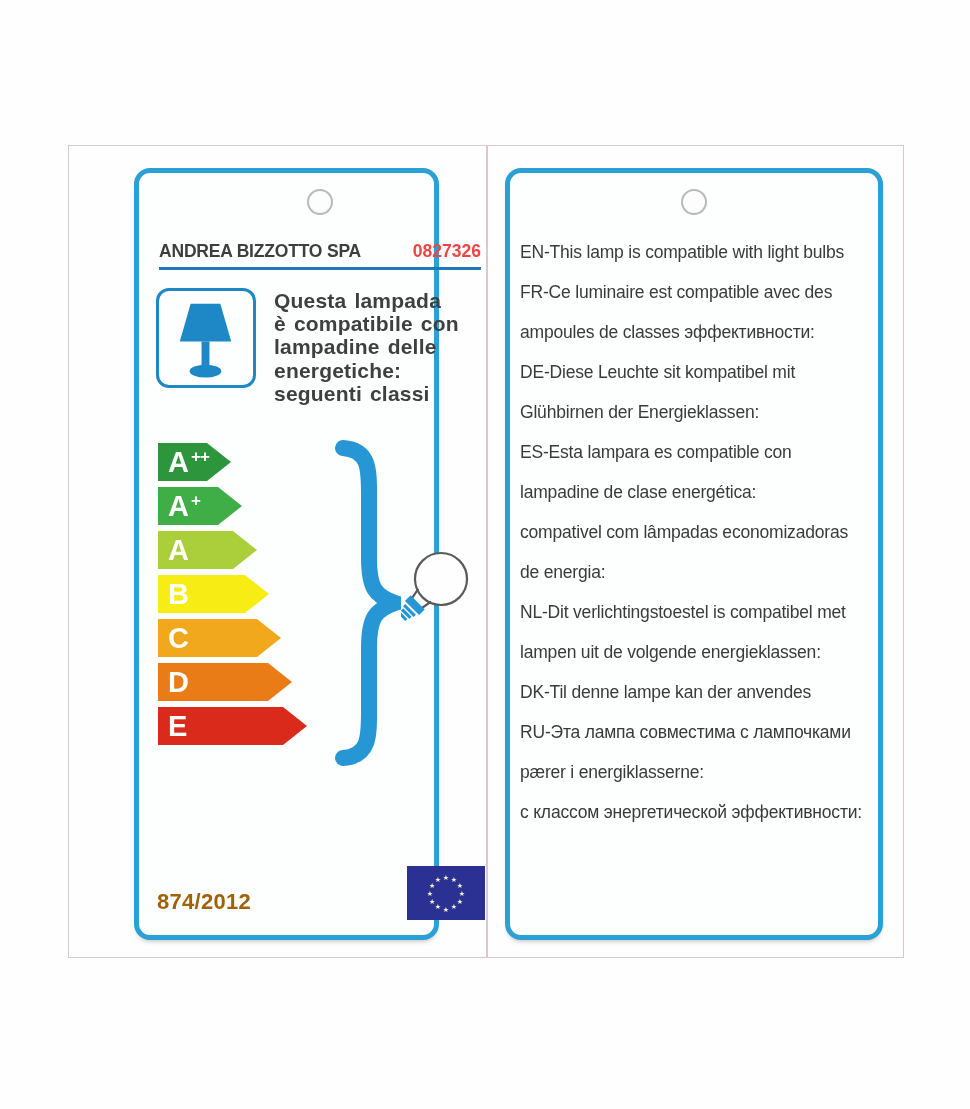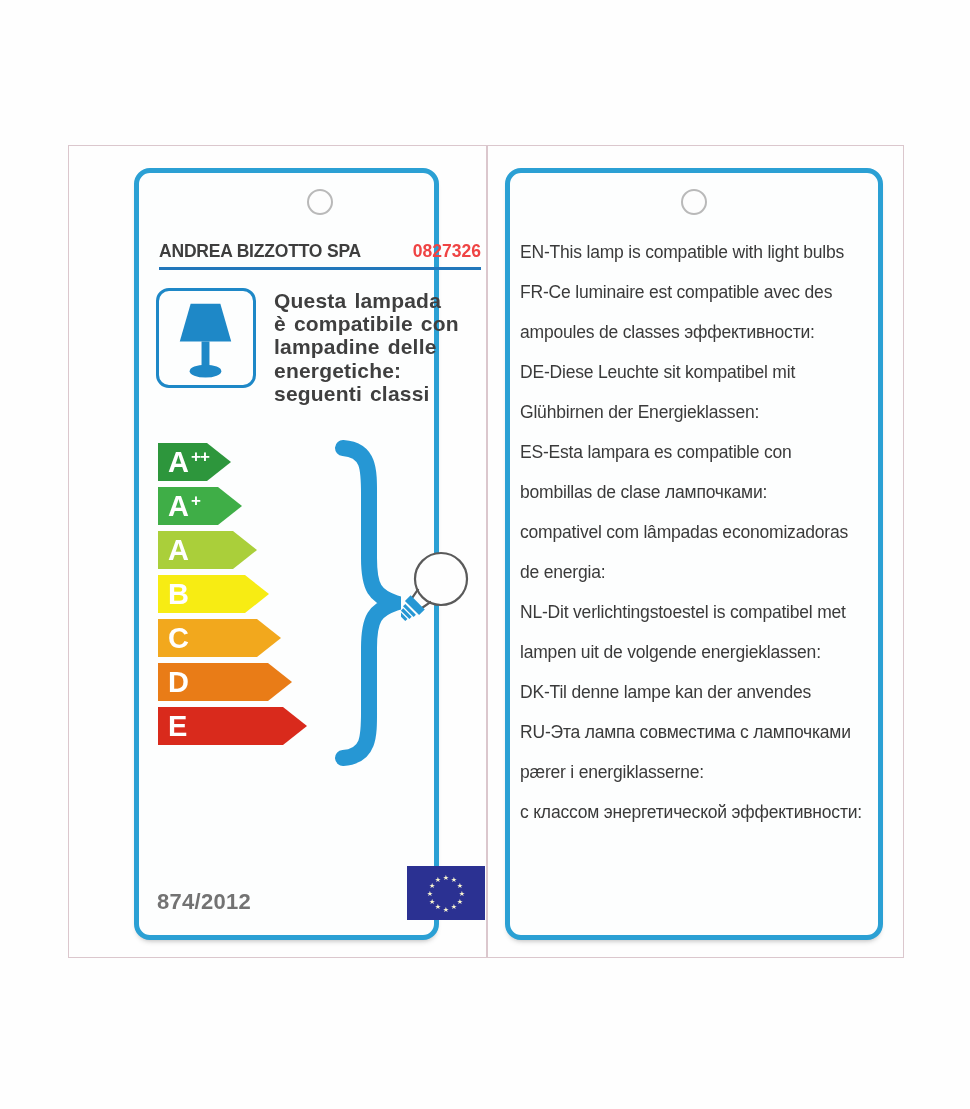--- a/index.html
+++ b/index.html
@@ -57,21 +57,21 @@
   .arrow .sup {
     font-size:17px; font-weight:800; line-height:1; align-self:flex-start;
     margin-top:5px; margin-left:2px; letter-spacing:-1px;
   }
 
   .brace-wrap { position:absolute; left:190px; top:265px; width:72px; height:330px; }
   .bulb-wrap  { position:absolute; left:262px; top:372px; width:100px; height:100px; }
 
   .regulation {
     position:absolute; left:18px; top:716px; font-size:22px; font-weight:700;
-    color:#737373; letter-spacing:0.3px;
+    color:#a16207; letter-spacing:0.3px;
   }
   .eu-flag { position:absolute; left:268px; top:693px; width:78px; height:54px; }
 
   
   .rlines { position:absolute; left:10px; top:59px; width:360px; }
   .rline {
     height:40px; line-height:40px; font-size:17.5px; color:#3a3a3a;
     white-space:nowrap; letter-spacing:-0.2px;
   }
   .rline b { font-weight:400; }
@@ -181,21 +181,21 @@
   <div class="tag tag-back">
     <div class="hole" style="left:171px; top:16px;"></div>
 
     <div class="rlines">
       <div class="rline"><b>EN-</b><span>This lamp is compatible with light bulbs</span></div>
       <div class="rline"><b>FR-</b><span>Ce luminaire est compatible avec des</span></div>
       <div class="rline"><b></b><span>ampoules de classes эффективности:</span></div>
       <div class="rline"><b>DE-</b><span>Diese Leuchte sit kompatibel mit</span></div>
       <div class="rline"><b></b><span>Glühbirnen der Energieklassen:</span></div>
       <div class="rline"><b>ES-</b><span>Esta lampara es compatible con</span></div>
-      <div class="rline"><b></b><span>bombillas de clase лампочками:</span></div>
+      <div class="rline"><b></b><span>lampadine de clase energética:</span></div>
       <div class="rline"><b></b><span>compativel com lâmpadas economizadoras</span></div>
       <div class="rline"><b></b><span>de energia:</span></div>
       <div class="rline"><b>NL-</b><span>Dit verlichtingstoestel is compatibel met</span></div>
       <div class="rline"><b></b><span>lampen uit de volgende energieklassen:</span></div>
       <div class="rline"><b>DK-</b><span>Til denne lampe kan der anvendes</span></div>
       <div class="rline"><b>RU-</b><span>Эта лампа совместима с лампочками</span></div>
       <div class="rline"><b></b><span>pærer i energiklasserne:</span></div>
       <div class="rline"><b></b><span>с классом энергетической эффективности:</span></div>
     </div>
   </div>

